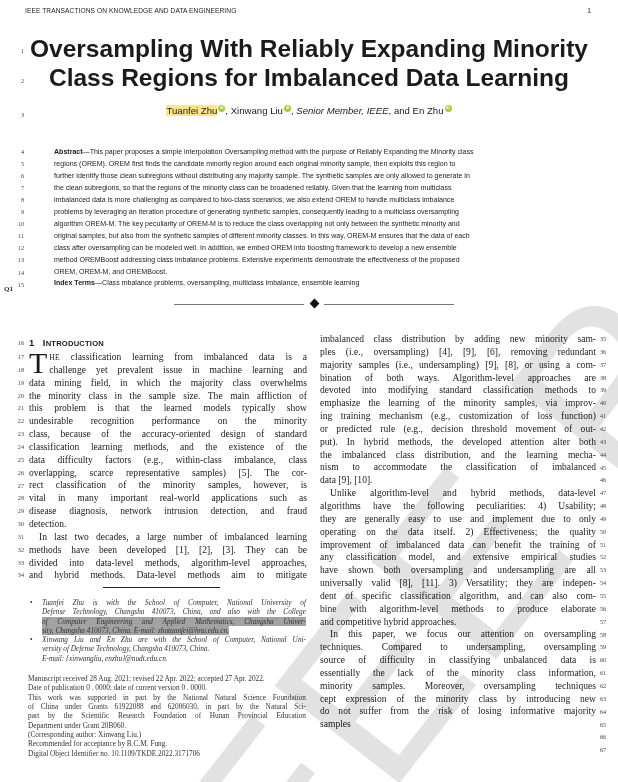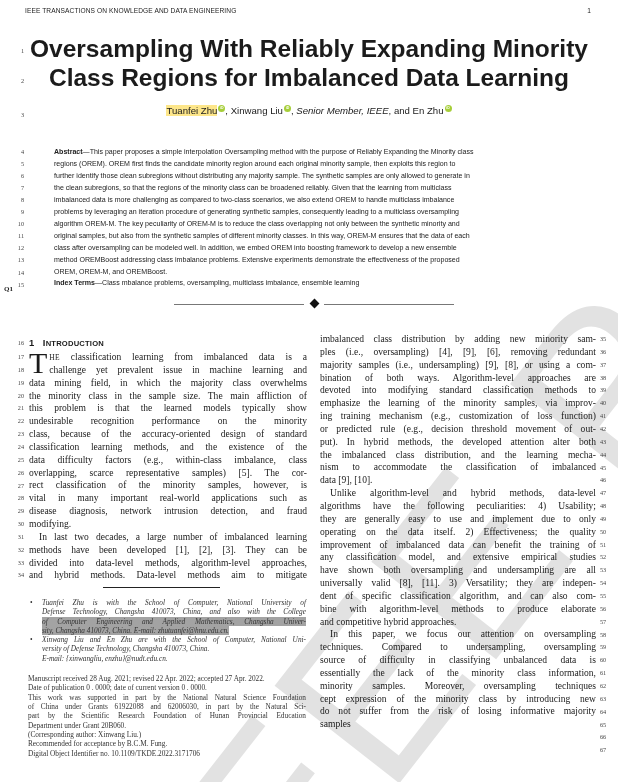--- a/index.html
+++ b/index.html
@@ -160,21 +160,21 @@
         <div class="ln">the minority class in the sample size. The main affliction of</div>
         <div class="ln">this problem is that the learned models typically show</div>
         <div class="ln">undesirable recognition performance on the minority</div>
         <div class="ln">class, because of the accuracy-oriented design of standard</div>
         <div class="ln">classification learning methods, and the existence of the</div>
         <div class="ln">data difficulty factors (e.g., within-class imbalance, class</div>
         <div class="ln">overlapping, scarce representative samples) [5]. The cor-</div>
         <div class="ln">rect classification of the minority samples, however, is</div>
         <div class="ln">vital in many important real-world applications such as</div>
         <div class="ln">disease diagnosis, network intrusion detection, and fraud</div>
-        <div class="ln last">modifying.</div>
+        <div class="ln last">detection.</div>
         <div class="ln indent">In last two decades, a large number of imbalanced learning</div>
         <div class="ln">methods have been developed [1], [2], [3]. They can be</div>
         <div class="ln">divided into data-level methods, algorithm-level approaches,</div>
         <div class="ln">and hybrid methods. Data-level methods aim to mitigate</div>
       </div>
   </div>
 
   <div class="fn-rule"></div>
 
   <div class="footnotes">

